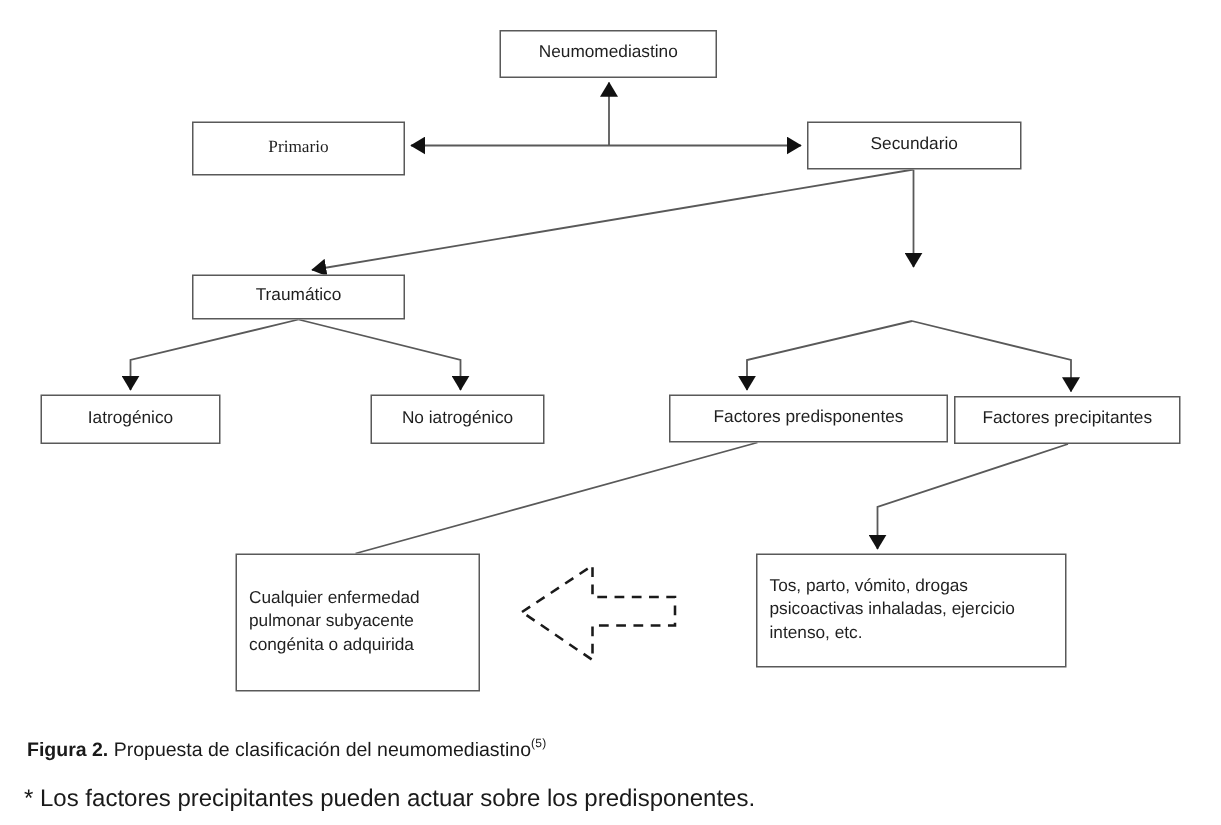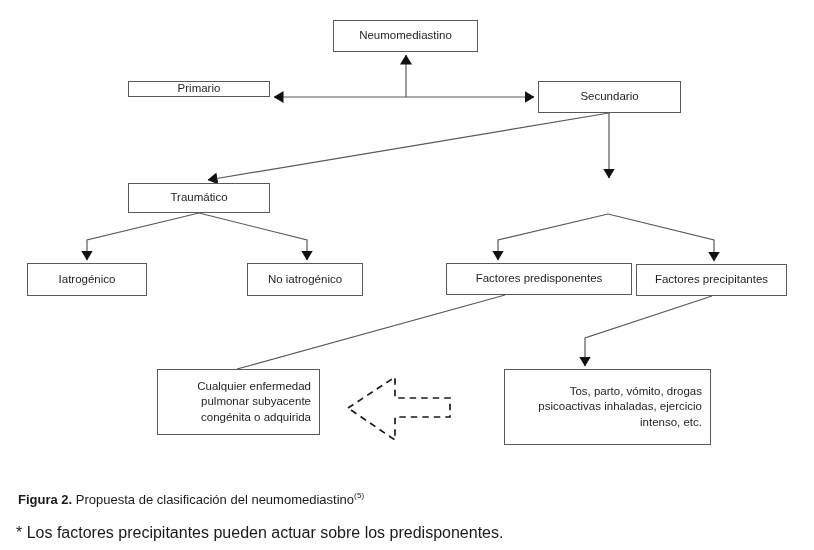--- a/index.html
+++ b/index.html
@@ -10,35 +10,35 @@
     font-family:"Liberation Sans","DejaVu Sans",sans-serif;
     overflow:hidden;
   }
   svg.wires{position:absolute;left:0;top:0;width:814px;height:550px;pointer-events:none;}
   .node{
     position:absolute;
     box-sizing:border-box;
     border:1.5px solid #595959;
     background:#fff;
     display:flex;align-items:center;justify-content:center;
-    text-align:right;
+    text-align:left;
     font-size:11.5px;line-height:1.32;
     color:#1f1f1f;
     padding:2px 8px;
   }
   #n-root         {left:333px;top:20px; width:145px;height:32px;}
-  #n-primario     {left:128px;top:81px; width:142px;height:16px;}
+  #n-primario     {left:128px;top:81px; width:142px;height:36px;font-family:Liberation Serif, serif;}
   #n-secundario   {left:538px;top:81px; width:143px;height:32px;}
   #n-traumatico   {left:128px;top:183px;width:142px;height:30px;}
   #n-notraumatico {left:536px;top:181px;width:145px;height:33px;}
   #n-iatrogenico  {left:27px; top:263px;width:120px;height:33px;}
   #n-noiatrogenico{left:247px;top:263px;width:116px;height:33px;}
   #n-predisponentes{left:446px;top:263px;width:186px;height:32px;}
   #n-precipitantes{left:636px;top:264px;width:151px;height:32px;}
-  #n-enfermedad   {left:157px;top:369px;width:163px;height:66px;}
+  #n-enfermedad   {left:157px;top:369px;width:163px;height:92px;}
   #n-causas       {left:478px;top:369px;width:207px;height:76px;margin-left:26px;}
   .caption{
     position:absolute;left:18px;top:491px;
     font-size:13px;color:#1a1a1a;
   }
   .caption .b{font-weight:700;}
   .caption .sup{font-size:8px;vertical-align:6px;letter-spacing:0.2px;}
   .footnote{
     position:absolute;left:16px;top:524px;
     font-size:16px;color:#1a1a1a;

